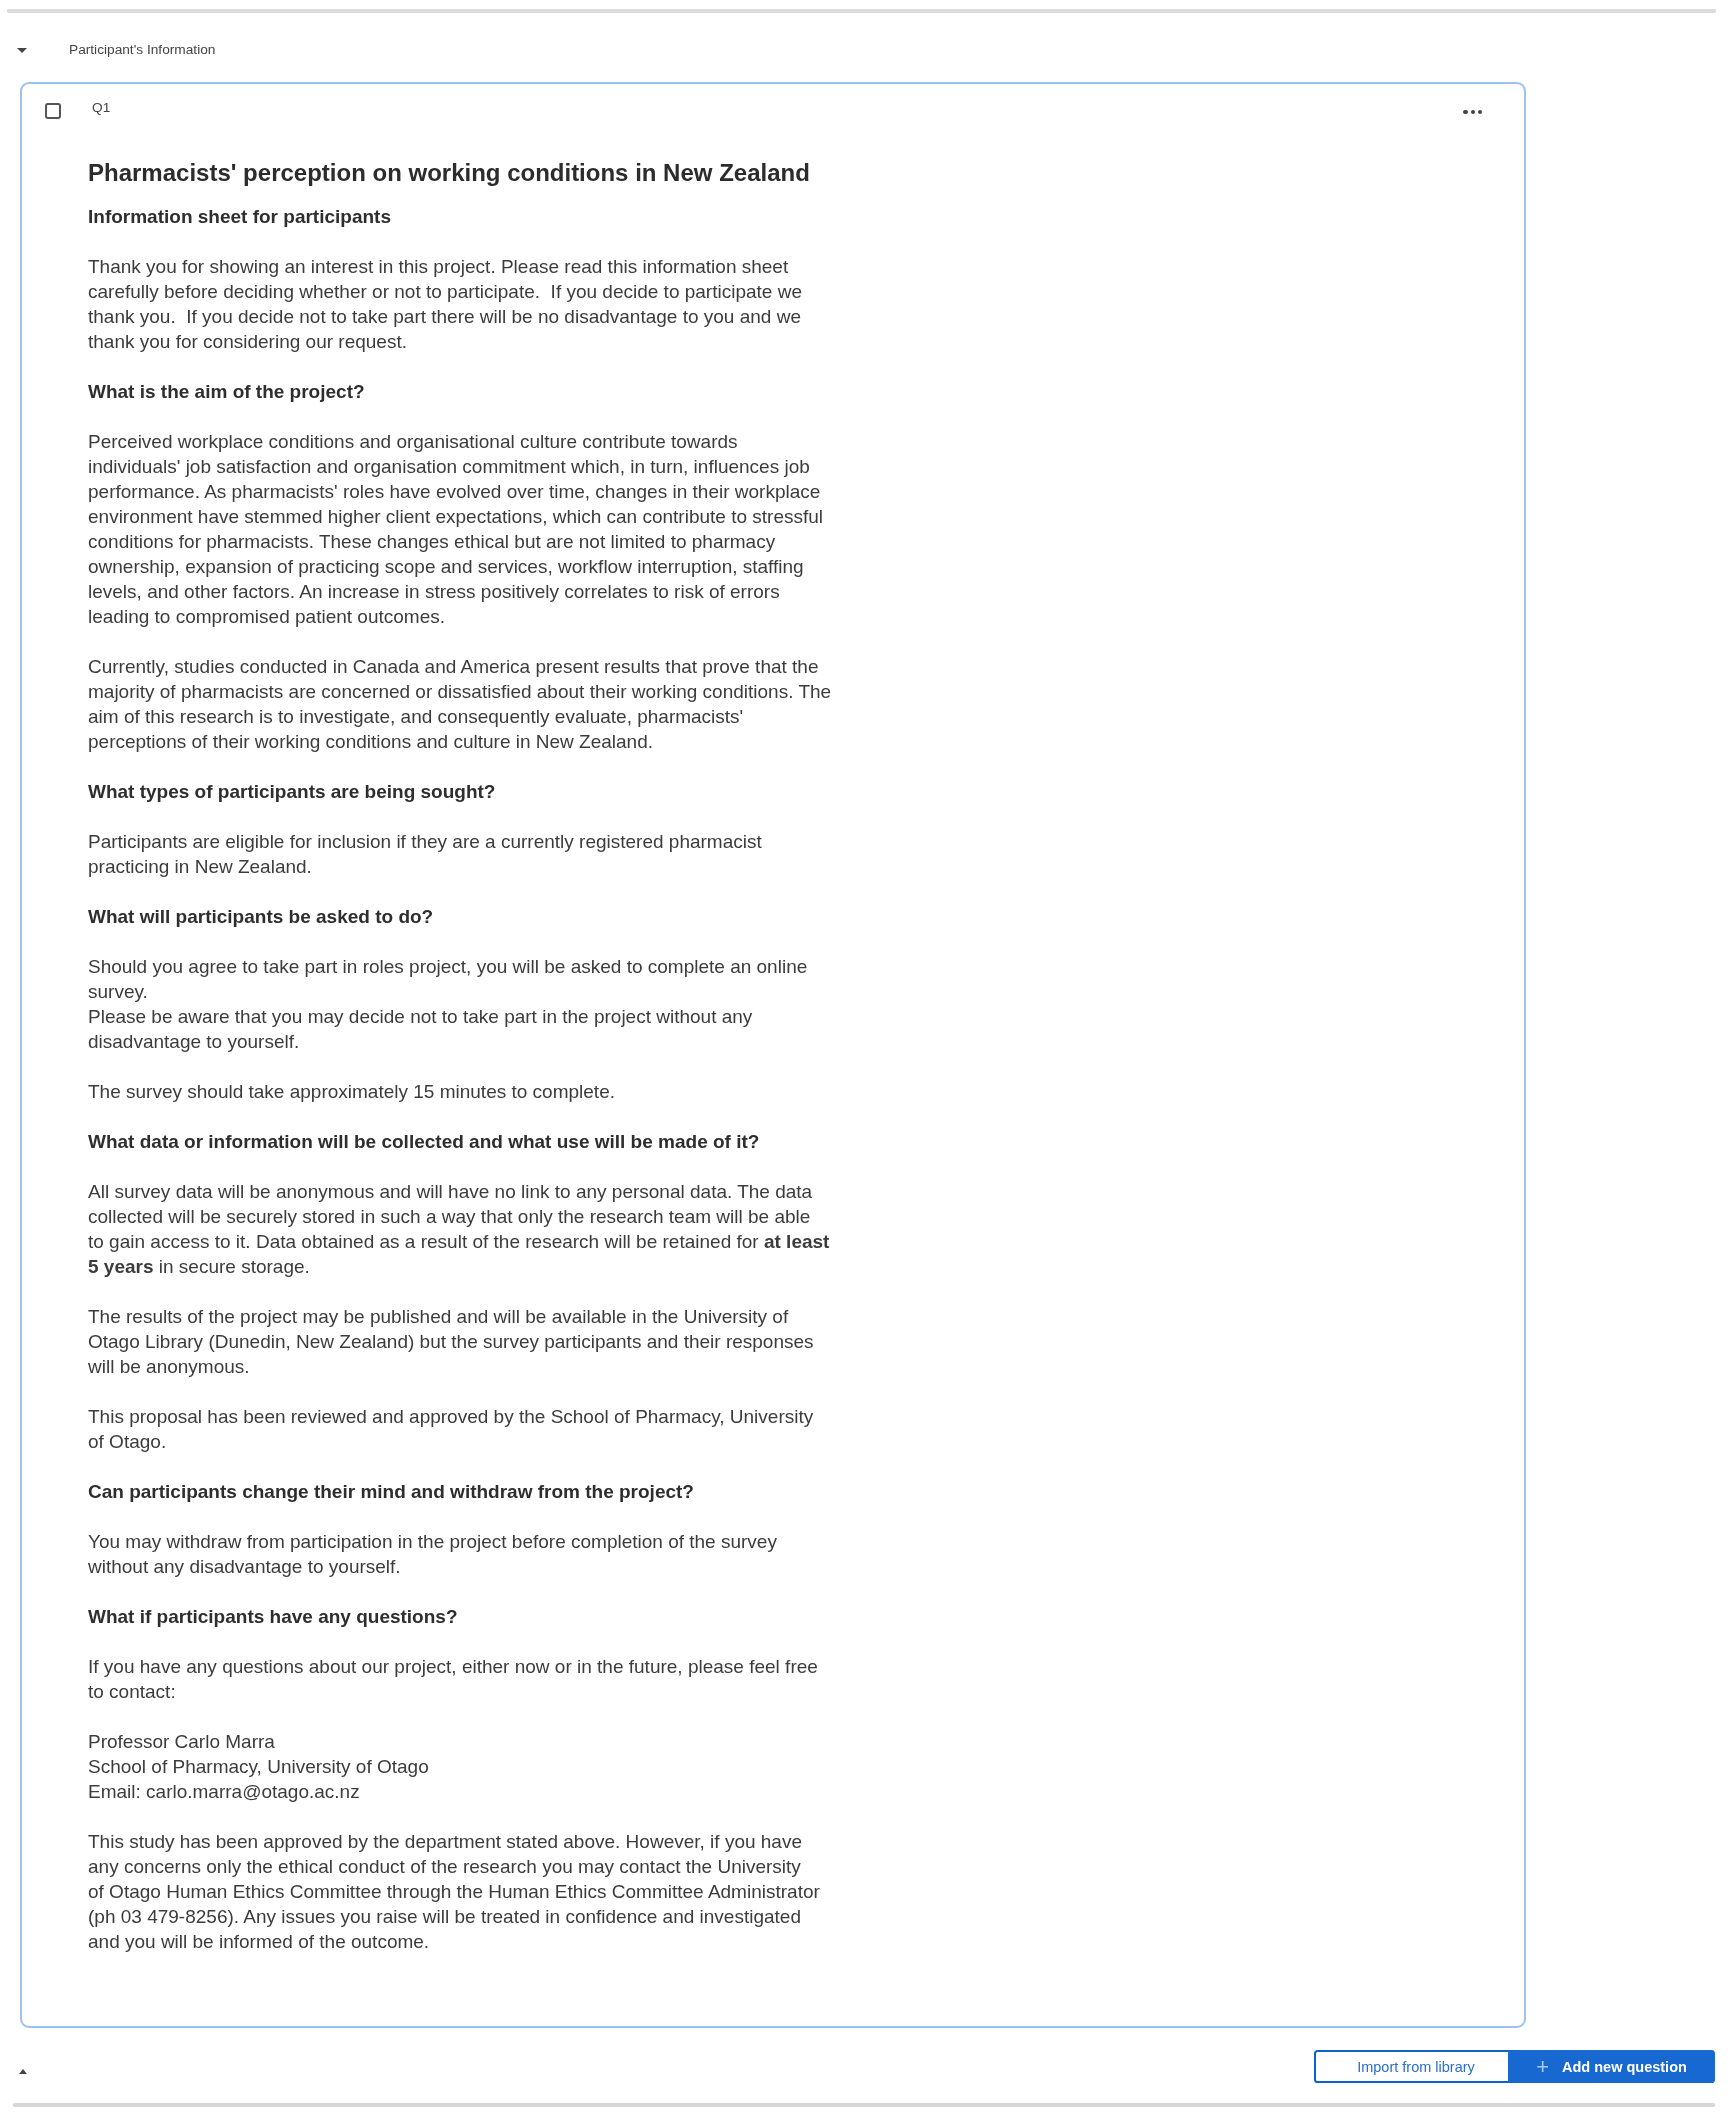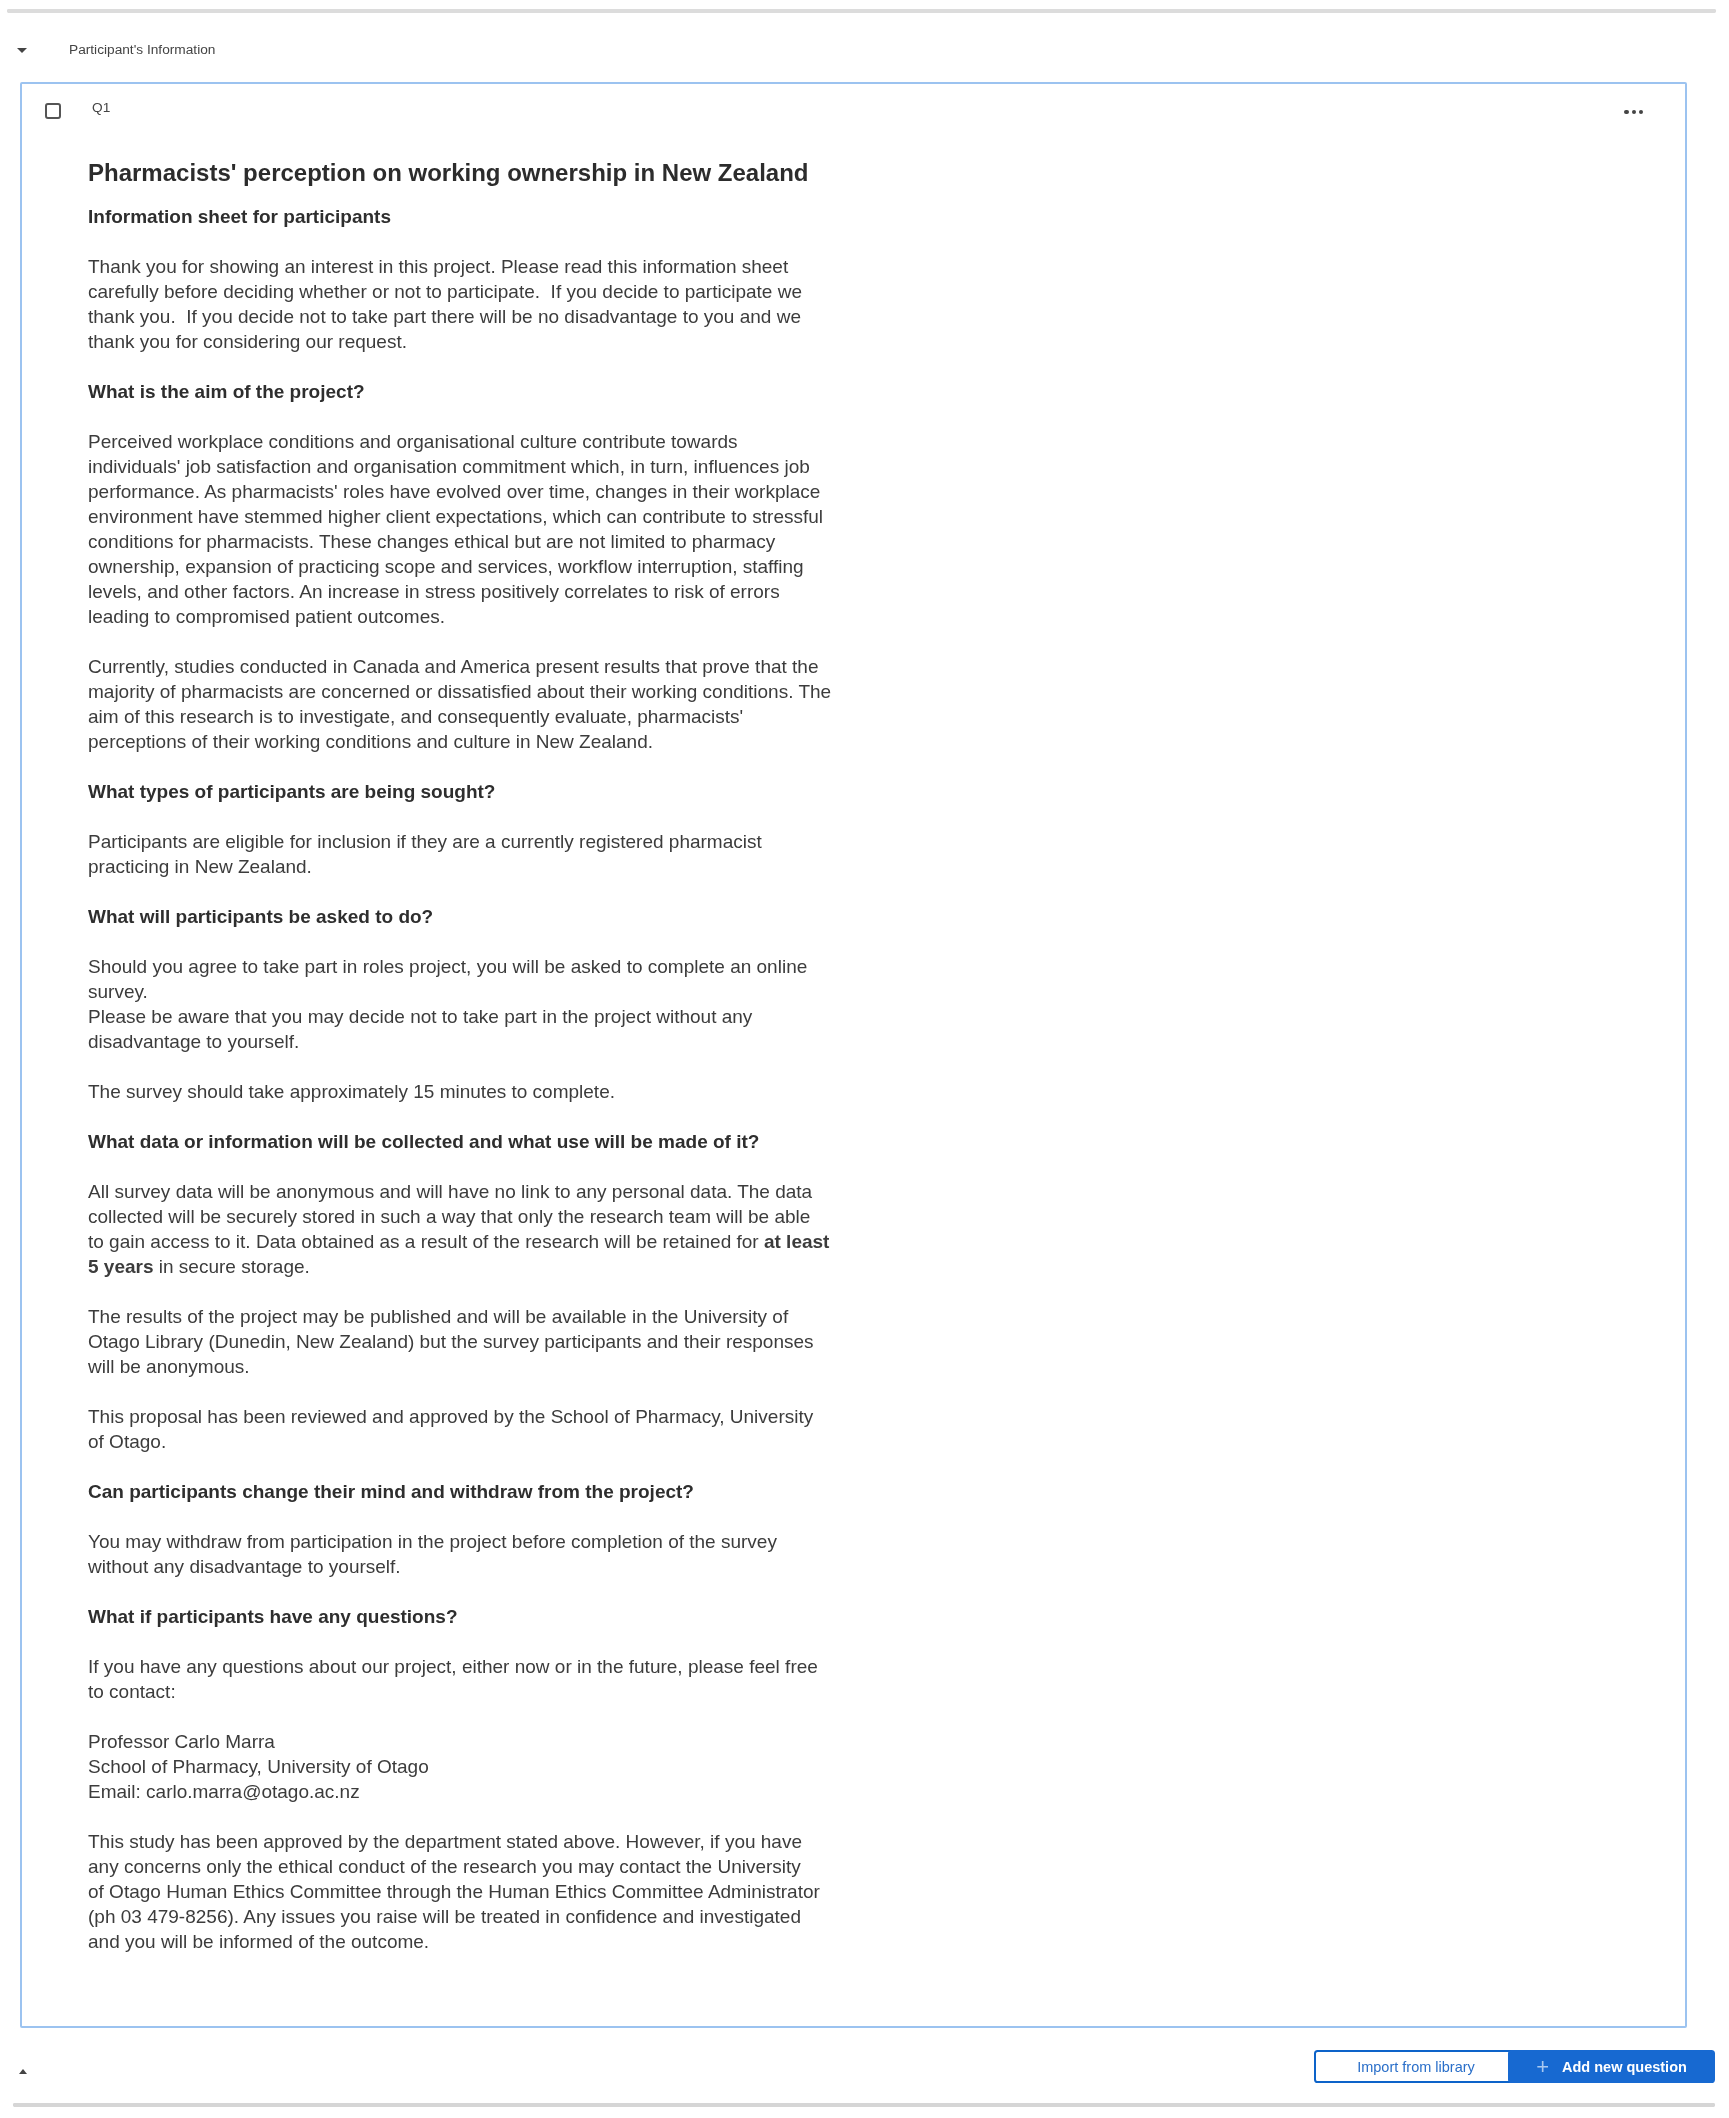--- a/index.html
+++ b/index.html
@@ -3,22 +3,22 @@
 <meta charset="utf-8">
 <style>
   html, body { margin:0; padding:0; background:#ffffff; }
   body { width:1730px; height:2119px; position:relative; overflow:hidden;
          font-family:"Liberation Sans", sans-serif; color:#3a3a3a; }
   .hr-top { position:absolute; left:7.2px; top:8.7px; width:1709px; height:4.3px; background:#dcdcdc; border-radius:1.4px; }
   .hr-bottom { position:absolute; left:13px; top:2103px; width:1702px; height:4.3px; background:#d6d6d6; border-radius:1.4px; }
   .caret-down { position:absolute; left:17.3px; top:48px; width:0; height:0;
                 border-left:5px solid transparent; border-right:5px solid transparent; border-top:5.8px solid #444; }
   .section-title { position:absolute; left:69px; top:42px; font-size:13.7px; color:#444; }
-  .card { position:absolute; left:20px; top:82px; width:1667px; height:1946px;
-          border:2.9px solid #9cc3f0; border-radius:2px; background:#fff; box-sizing:border-box; }
+  .card { position:absolute; left:20px; top:82px; width:1506px; height:1946px;
+          border:2.9px solid #9cc3f0; border-radius:9px; background:#fff; box-sizing:border-box; }
   .q-checkbox { position:absolute; left:23px; top:19px; width:11.6px; height:11.6px; border:2.2px solid #555; border-radius:2.9px; }
   .q-label { position:absolute; left:70px; top:16px; font-size:13.7px; color:#444; }
   .more { position:absolute; right:42px; top:26px; display:flex; gap:2.9px; cursor:pointer; }
   .more span { width:4.3px; height:4.3px; background:#444; border-radius:50%; display:block; }
   .content { position:absolute; left:66px; top:74px; width:867px; }
   .doc-title { font-size:24px; font-weight:bold; color:#2c2c2c; margin:0; line-height:29px; height:29px; }
   .h { font-size:19px; font-weight:bold; color:#2e2e2e; line-height:25px; margin:0; }
   .p { font-size:19px; color:#3c3c3c; line-height:25px; margin:0; white-space:pre; }
   .gap { height:25px; }
   .btn { position:absolute; top:2050px; height:33px; box-sizing:border-box; border-radius:3.6px;
@@ -40,21 +40,21 @@
 <div class="card">
   <div class="q-checkbox"></div>
   <div class="q-label">Q1</div>
   <div class="more">
     <span></span>
     <span></span>
     <span></span>
   </div>
 
   <div class="content">
-    <div class="doc-title">Pharmacists' perception on working ownership in New Zealand</div>
+    <div class="doc-title">Pharmacists' perception on working conditions in New Zealand</div>
     <div id="blocks">
         <div style="height: 16.6px;"></div>
         <div class="h">Information sheet for participants</div>
         <div class="gap"></div>
         <div class="p">Thank you for showing an interest in this project. Please read this information sheet</div>
         <div class="p">carefully before deciding whether or not to participate.  If you decide to participate we</div>
         <div class="p">thank you.  If you decide not to take part there will be no disadvantage to you and we</div>
         <div class="p">thank you for considering our request.</div>
         <div class="gap"></div>
         <div class="h">What is the aim of the project?</div>

